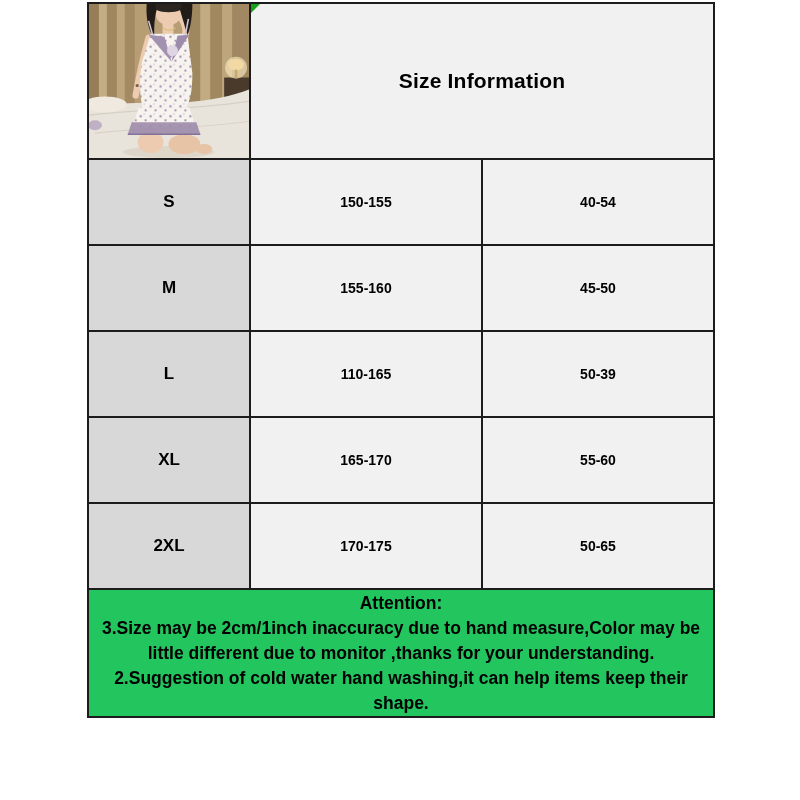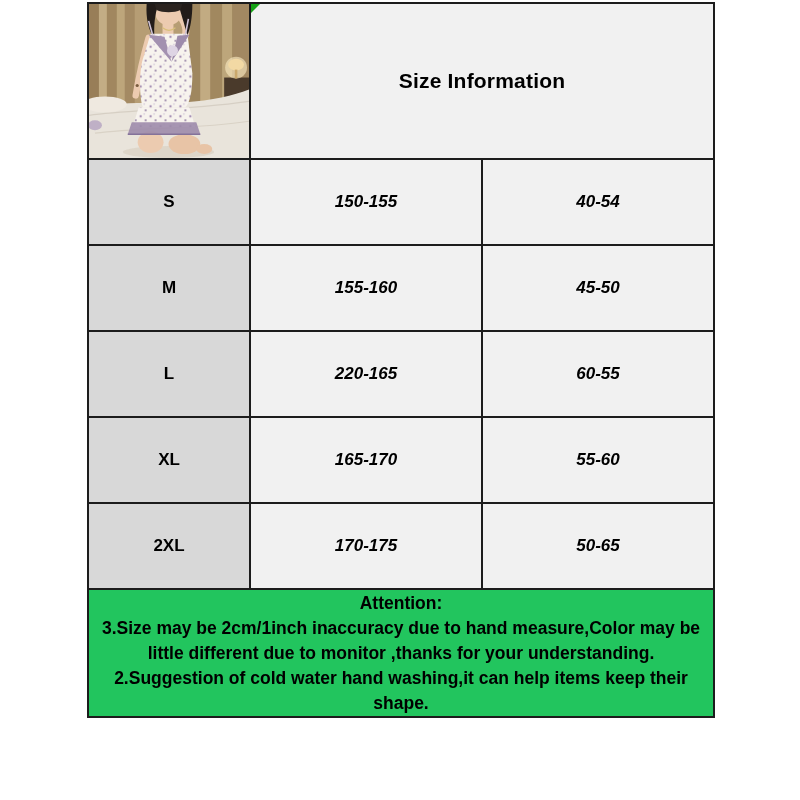--- a/index.html
+++ b/index.html
@@ -32,21 +32,21 @@
     background:#f1f1f1; font-size:21px; letter-spacing:0.2px;
     position:relative;
   }
   .corner-flag {
     position:absolute; top:0; left:0; width:0; height:0;
     border-top:9px solid #17a317; border-right:9px solid transparent;
   }
 
   td.gray-cell  { background:#d8d8d8; font-size:17px; }
   td.size-head  { background:#d8d8d8; font-size:25px; }
-  td.data-cell  { background:#f1f1f1; font-size:17px;font-style:italic; }
+  td.data-cell  { background:#f1f1f1; font-size:14px; }
 
   td.note-cell {
     background:#22c55e; text-align:left; vertical-align:top;
     font-weight:normal; font-size:17.5px; line-height:25px;
     padding:2px 5px 0 4px;
   }
   .note-line { margin:0; }
 </style>
 </head>
 <body>
@@ -137,22 +137,22 @@
       <td class="data-cell">150-155</td>
       <td class="data-cell">40-54</td>
     </tr>
     <tr class="data-row">
       <td class="gray-cell">M</td>
       <td class="data-cell">155-160</td>
       <td class="data-cell">45-50</td>
     </tr>
     <tr class="data-row">
       <td class="gray-cell">L</td>
-      <td class="data-cell">220-165</td>
-      <td class="data-cell">60-55</td>
+      <td class="data-cell">110-165</td>
+      <td class="data-cell">50-39</td>
     </tr>
     <tr class="data-row">
       <td class="gray-cell">XL</td>
       <td class="data-cell">165-170</td>
       <td class="data-cell">55-60</td>
     </tr>
     <tr class="data-row">
       <td class="gray-cell">2XL</td>
       <td class="data-cell">170-175</td>
       <td class="data-cell">50-65</td>

